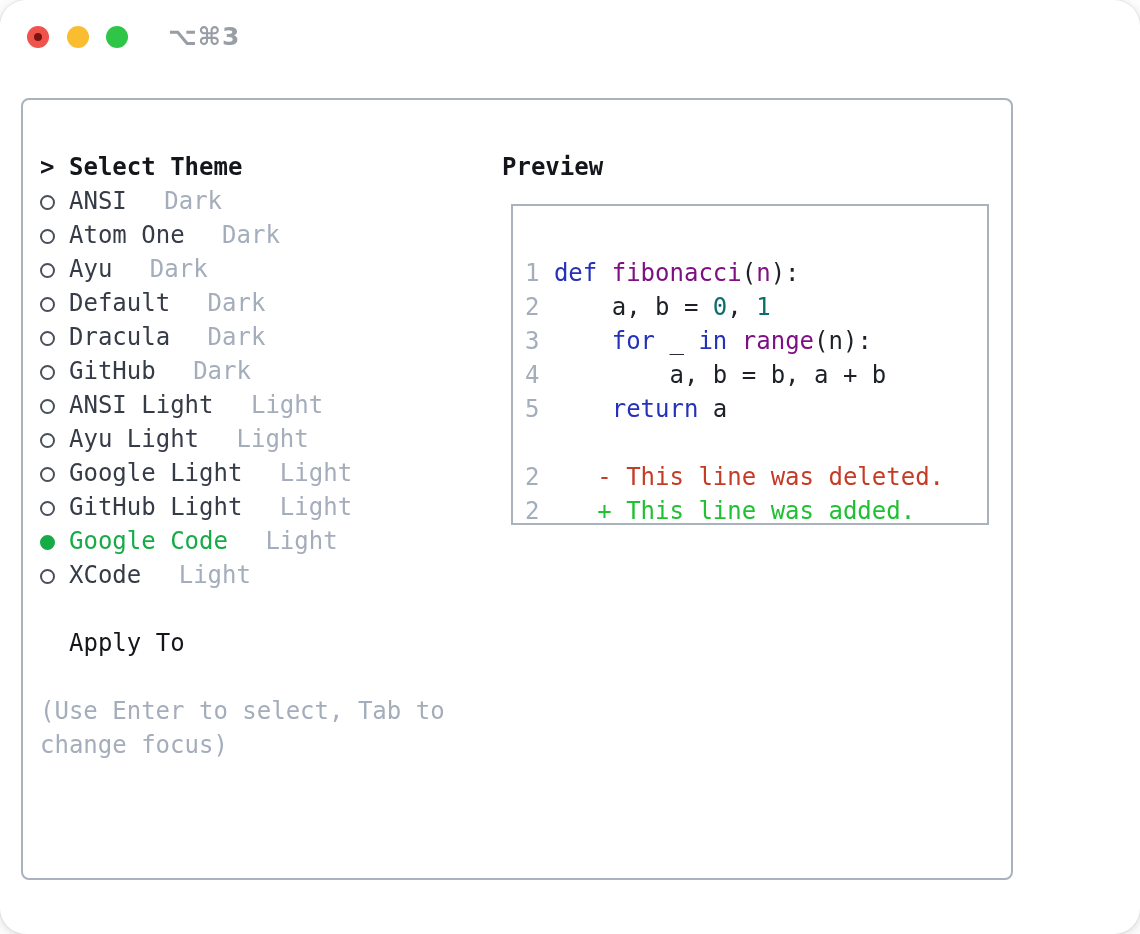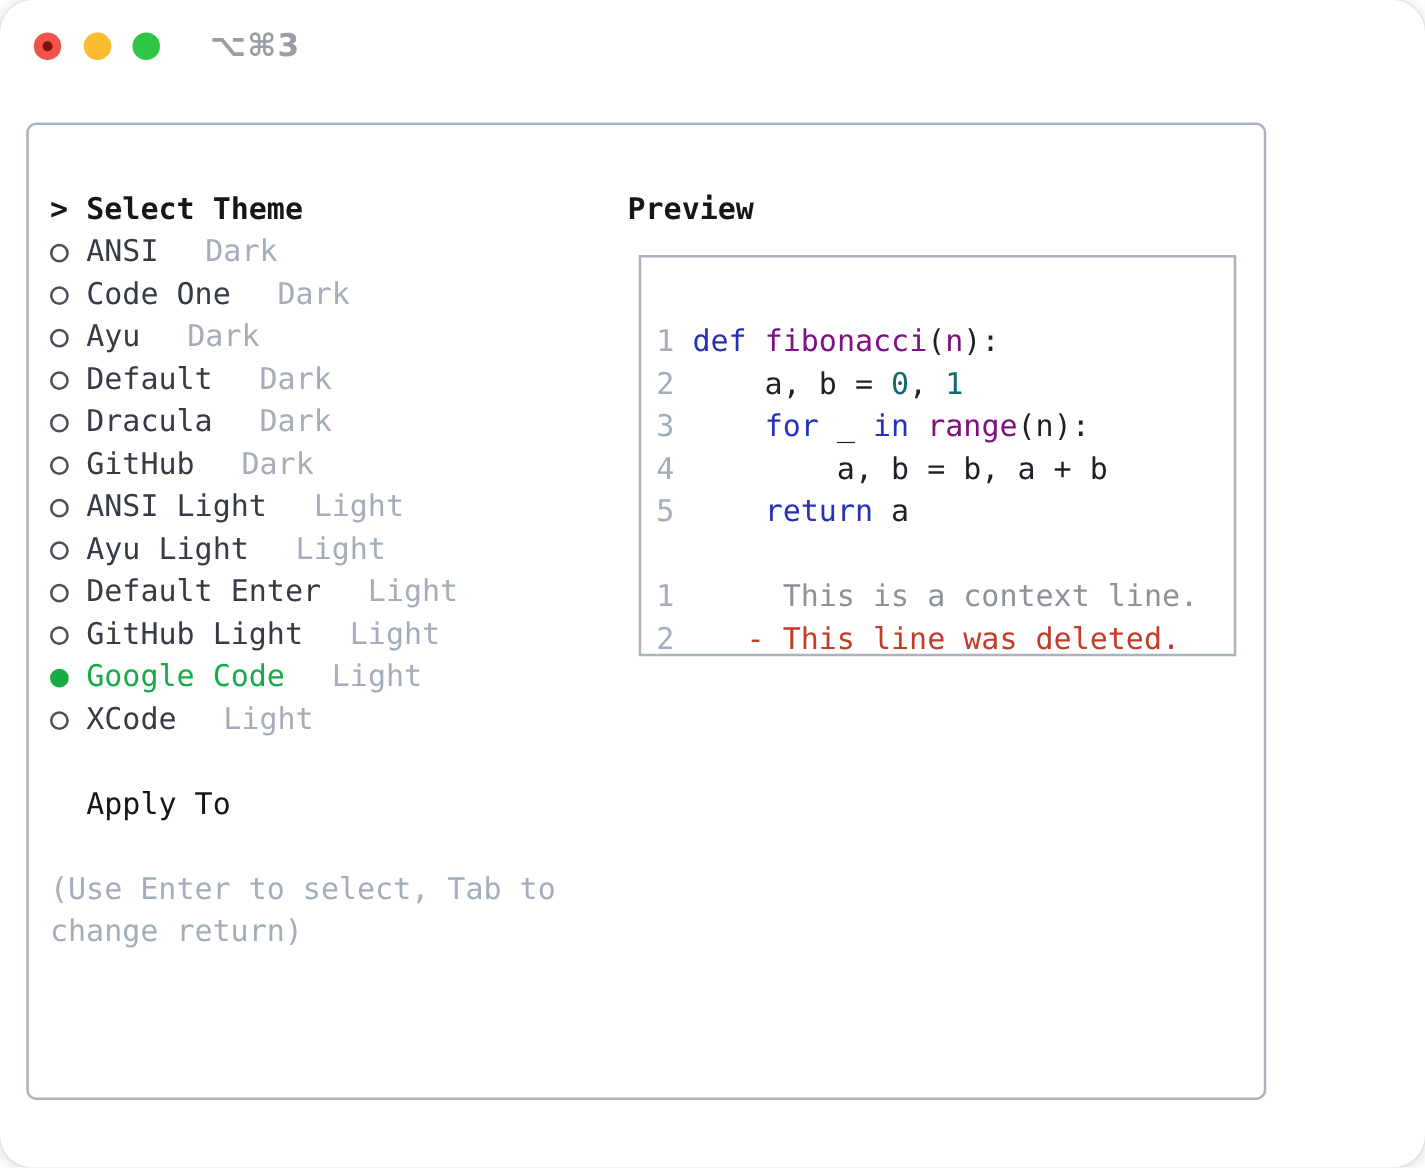--- a/index.html
+++ b/index.html
@@ -60,47 +60,47 @@
     </span>
   <span class="light yellow"></span>
   <span class="light green"></span>
   <span class="wtitle">⌥⌘3</span>
 
   <div class="panel">
     <div class="leftcol">
       <div class="row header-row"><span class="prompt">&gt;</span><span>Select Theme</span></div>
       <div id="theme-list">
           <div class="row option"><span class="marker"></span><span class="oname">ANSI</span><span class="variant"> Dark</span></div>
-          <div class="row option"><span class="marker"></span><span class="oname">Code One</span><span class="variant"> Dark</span></div>
+          <div class="row option"><span class="marker"></span><span class="oname">Atom One</span><span class="variant"> Dark</span></div>
           <div class="row option"><span class="marker"></span><span class="oname">Ayu</span><span class="variant"> Dark</span></div>
           <div class="row option"><span class="marker"></span><span class="oname">Default</span><span class="variant"> Dark</span></div>
           <div class="row option"><span class="marker"></span><span class="oname">Dracula</span><span class="variant"> Dark</span></div>
           <div class="row option"><span class="marker"></span><span class="oname">GitHub</span><span class="variant"> Dark</span></div>
           <div class="row option"><span class="marker"></span><span class="oname">ANSI Light</span><span class="variant"> Light</span></div>
           <div class="row option"><span class="marker"></span><span class="oname">Ayu Light</span><span class="variant"> Light</span></div>
-          <div class="row option"><span class="marker"></span><span class="oname">Default Enter</span><span class="variant"> Light</span></div>
+          <div class="row option"><span class="marker"></span><span class="oname">Google Light</span><span class="variant"> Light</span></div>
           <div class="row option"><span class="marker"></span><span class="oname">GitHub Light</span><span class="variant"> Light</span></div>
           <div class="row option selected"><span class="marker filled"></span><span class="oname">Google Code</span><span class="variant"> Light</span></div>
           <div class="row option"><span class="marker"></span><span class="oname">XCode</span><span class="variant"> Light</span></div>
         </div>
       <div class="gap"></div>
       <div class="row section-header">Apply To</div>
       <div class="gap"></div>
-      <div class="hint">(Use Enter to select, Tab to change return)</div>
+      <div class="hint">(Use Enter to select, Tab to change focus)</div>
     </div>
 
     <div class="preview-header">Preview</div>
     <div class="preview-box">
       <div id="code-lines">
           <div class="pline"><span class="g">1</span><span class="t-pl"> </span><span class="t-kw">def</span><span class="t-pl"> </span><span class="t-fn">fibonacci</span><span class="t-pl">(</span><span class="t-fn">n</span><span class="t-pl">):</span></div>
           <div class="pline"><span class="g">2</span><span class="t-pl">     a, b = </span><span class="t-num">0</span><span class="t-pl">, </span><span class="t-num">1</span></div>
           <div class="pline"><span class="g">3</span><span class="t-pl">     </span><span class="t-kw">for</span><span class="t-pl"> _ </span><span class="t-kw">in</span><span class="t-pl"> </span><span class="t-fn">range</span><span class="t-pl">(n):</span></div>
           <div class="pline"><span class="g">4</span><span class="t-pl">         a, b = b, a + b</span></div>
           <div class="pline"><span class="g">5</span><span class="t-pl">     </span><span class="t-kw">return</span><span class="t-pl"> a</span></div>
         </div>
       <div class="gap"></div>
       <div id="diff-lines">
-          <div class="pline"><span class="g">1</span><span class="t-ctx">      This is a context line.</span></div>
           <div class="pline"><span class="g">2</span><span class="t-del">    - This line was deleted.</span></div>
+          <div class="pline"><span class="g">2</span><span class="t-add">    + This line was added.</span></div>
         </div>
     </div>
   </div>
 </div>
 
 </body></html>

